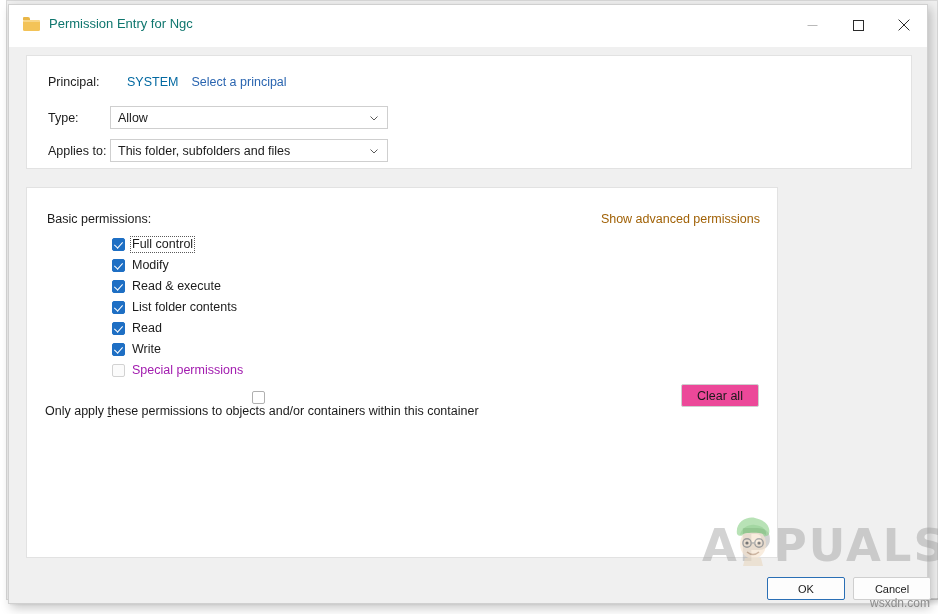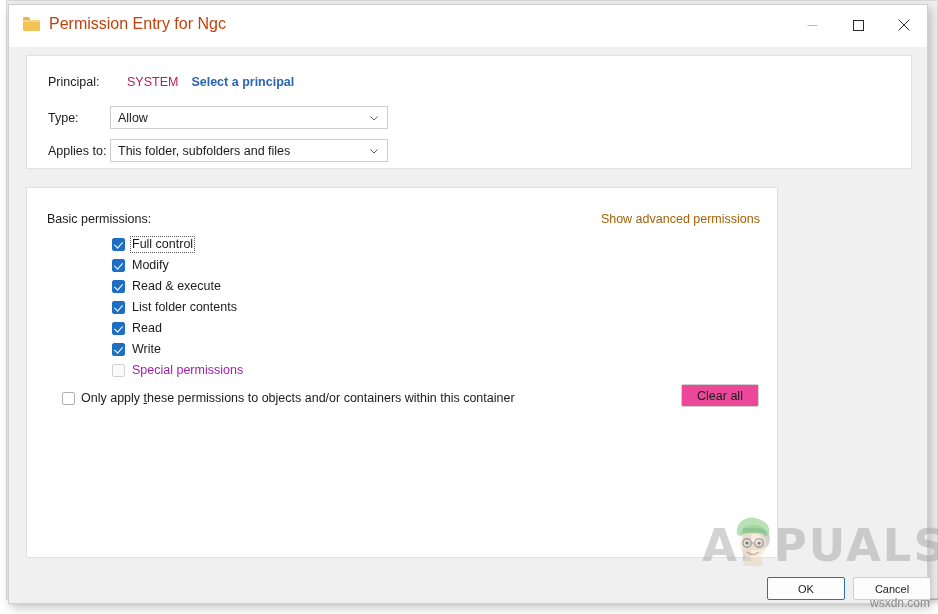--- a/index.html
+++ b/index.html
@@ -105,22 +105,22 @@
     border-radius: 1.5px;
   }
   .folder-icon .lip {
     position: absolute;
     left: 0; top: 2.5px;
     width: 17px; height: 2px;
     background: #f8d688;
     border-radius: 1.5px 1.5px 0 0;
   }
   .title-text {
-    font-size: 16px;
-    color: #c2410c;
+    font-size: 13px;
+    color: #0f766e;
     line-height: 14px;
     white-space: nowrap;
   }
   .win-controls {
     position: absolute;
     right: 0; top: 0;
     display: flex;
     height: 40px;
   }
   .win-btn {
@@ -163,31 +163,30 @@
   }
   .field-label {
     font-size: 12.5px;
     color: #1b1b1b;
     white-space: nowrap;
   }
   .row-principal { left: 21px; top: 19px; }
   .row-principal .field-label { width: 62px; }
   .principal-value {
     font-size: 12.5px;
-    color: #be185d;
+    color: #0369a1;
     margin-left: 17px;
     white-space: nowrap;
   }
   .link {
     font-size: 12.5px;
     color: #2a65b0;
     margin-left: 13px;
     cursor: pointer;
     white-space: nowrap;
-    font-weight: bold;
   }
 
   .row-type { left: 21px; top: 50px; }
   .row-type .field-label { width: 62px; }
   .row-applies { left: 21px; top: 83px; }
   .row-applies .field-label { width: 62px; }
 
   .combo {
     position: relative;
     width: 278px;
@@ -284,25 +283,26 @@
   }
   .perm-text.focus {
     outline: 1px dotted #5a5a5a;
     outline-offset: 0px;
   }
   .perm-text.dim { color: #a21caf; }
 
   
   .only-apply {
     position: absolute;
-    left: 35px;
+    left: 12px;
     top: 203px;
     display: flex;
     align-items: center;
     cursor: default;
+    flex-direction: column;
   }
   .only-apply .cb { width: 13px; height: 13px; }
   .only-apply-text {
     font-size: 12.5px;
     color: #1b1b1b;
     margin-left: 6px;
     white-space: nowrap;
   }
   .acc-u { text-decoration: underline; }
 

